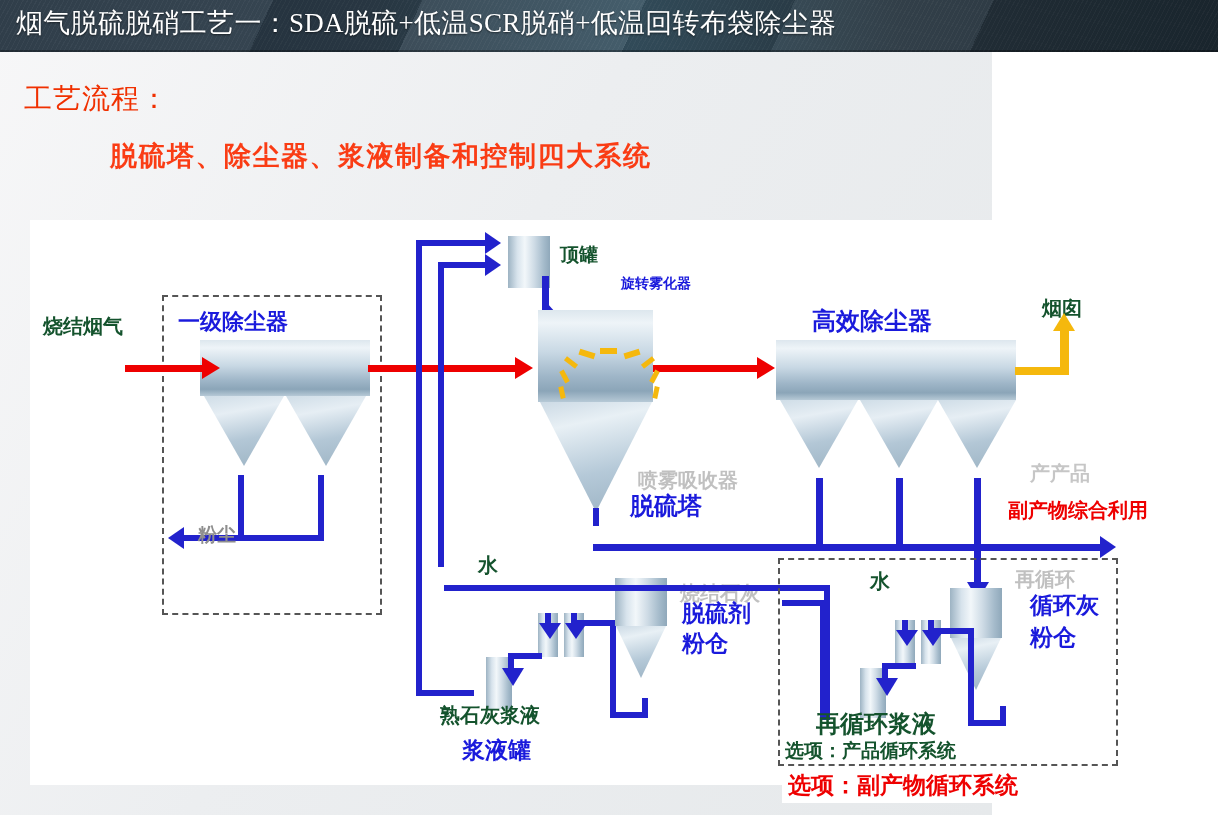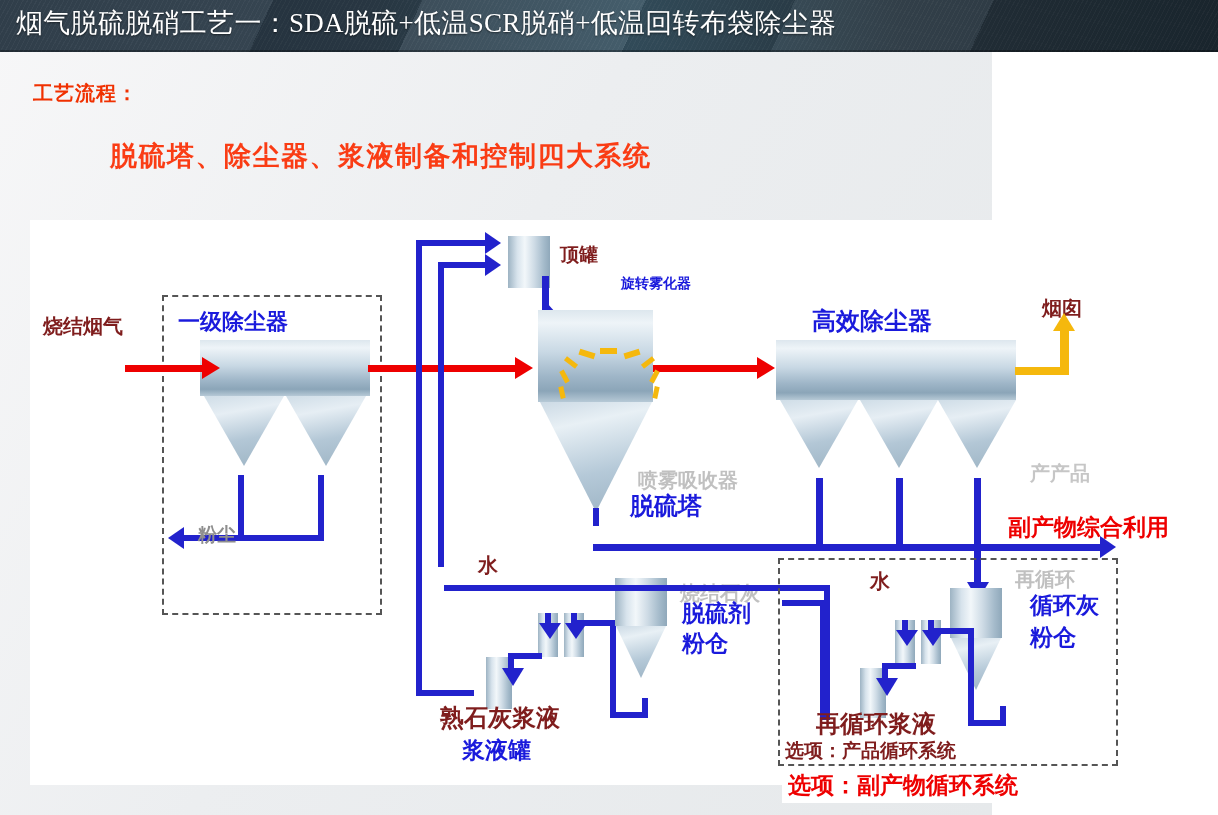--- a/index.html
+++ b/index.html
@@ -36,22 +36,22 @@
     position: absolute; left: 16px; top: 5px;
     color: #ffffff;
     font-family: "Liberation Serif", "DejaVu Serif", serif;
     font-size: 27px; font-weight: 400;
     letter-spacing: .3px; white-space: nowrap;
     text-shadow: 0 1px 2px rgba(0,0,0,.55);
   }
 
   
   #proc-label {
-    position: absolute; left: 33px; top: 80px;
-    color: #f03000; font-size: 20px; font-weight: bold;
+    position: absolute; left: 24px; top: 80px;
+    color: #f03000; font-size: 28px; font-weight: normal;
     letter-spacing: 1px; white-space: nowrap;
   }
   #proc-sub {
     position: absolute; left: 110px; top: 138px;
     color: #fa3c14; font-size: 27px; font-weight: bold;
     letter-spacing: 1.5px; white-space: nowrap;
   }
 
   
   #canvas {
@@ -87,21 +87,21 @@
   .dashbox { border: 2px dashed #555; }
 
   
   .arr-r { width:0; height:0; border-top:11px solid transparent; border-bottom:11px solid transparent; }
   .arr-l { width:0; height:0; border-top:11px solid transparent; border-bottom:11px solid transparent; }
   .arr-d { width:0; height:0; border-left:11px solid transparent; border-right:11px solid transparent; }
   .arr-u { width:0; height:0; border-left:11px solid transparent; border-right:11px solid transparent; }
 
   
   .lbl-blue { color:#1a1adc; font-weight:bold; white-space:nowrap; }
-  .lbl-gray { color:#7f1d1d; white-space:nowrap; font-weight:bold;
+  .lbl-gray { color:#14532d; white-space:nowrap; font-weight:bold;
               font-family:"Liberation Serif","DejaVu Serif",serif; }
   .lbl-gray-fade { color:#8e8e8e; white-space:nowrap; font-weight:bold;
               font-family:"Liberation Serif","DejaVu Serif",serif; }
   .lbl-red { color:#ee0000; font-weight:bold; white-space:nowrap; }
 
   .whitebg { background:#fff; padding:2px 6px; }
 
   
   .nozzle{
     background: linear-gradient(90deg,#a8bccb,#e9f1f6,#b4c7d5);
@@ -195,21 +195,21 @@
     <div class="abs hopper" style="left:750px; top:180px; width:78px; height:68px;"></div>
     <div class="abs hopper" style="left:830px; top:180px; width:78px; height:68px;"></div>
     <div class="abs hopper" style="left:908px; top:180px; width:78px; height:68px;"></div>
 
     <div class="abs lbl-gray" style="left:1012px; top:75px; font-size:20px;">烟囱</div>
     <div class="abs yline" style="left:985px; top:147px; width:52px; height:8px;"></div>
     <div class="abs yline" style="left:1030px; top:110px; width:9px; height:45px;"></div>
     <div class="abs arr-u" style="left:1023px; top:93px; border-bottom:18px solid #f5b80d;"></div>
 
     <div class="abs lbl-gray-fade" style="left:1000px; top:240px; font-size:20px; opacity:.5;">产产品</div>
-    <div class="abs lbl-red whitebg" style="left:972px; top:275px; font-size:23px;margin-top:15px;">副产物综合利用</div>
+    <div class="abs lbl-red whitebg" style="left:972px; top:275px; font-size:20px;">副产物综合利用</div>
 
     <div class="abs bline" style="left:786px; top:258px; width:7px; height:70px;"></div>
     <div class="abs bline" style="left:866px; top:258px; width:7px; height:70px;"></div>
     <div class="abs bline" style="left:944px; top:258px; width:7px; height:70px;"></div>
 
     <div class="abs bline" style="left:563px; top:324px; width:510px; height:7px;"></div>
     <div class="abs arr-r" style="left:1070px; top:316px; border-left:16px solid #2222cc;"></div>
 
     <div class="abs bline" style="left:944px; top:324px; width:7px; height:44px;"></div>
     <div class="abs arr-d" style="left:937px; top:362px; border-top:18px solid #2222cc;"></div>
@@ -223,21 +223,21 @@
 
     <div class="abs bline" style="left:515px; top:393px; width:6px; height:14px;"></div>
     <div class="abs arr-d" style="left:509px; top:403px; border-top:16px solid #2222cc;"></div>
     <div class="abs bline" style="left:541px; top:393px; width:6px; height:14px;"></div>
     <div class="abs arr-d" style="left:535px; top:403px; border-top:16px solid #2222cc;"></div>
 
     <div class="abs bline" style="left:478px; top:433px; width:34px; height:6px;"></div>
     <div class="abs bline" style="left:478px; top:433px; width:6px; height:20px;"></div>
     <div class="abs arr-d" style="left:472px; top:448px; border-top:18px solid #2222cc;"></div>
 
-    <div class="abs lbl-gray" style="left:410px; top:482px; font-size:24px;">熟石灰浆液</div>
+    <div class="abs lbl-gray" style="left:410px; top:482px; font-size:20px;">熟石灰浆液</div>
     <div class="abs lbl-blue" style="left:432px; top:515px; font-size:23px;">浆液罐</div>
 
     <div class="abs bline" style="left:386px; top:470px; width:58px; height:6px;"></div>
 
     <div class="abs bline" style="left:546px; top:400px; width:40px; height:6px;"></div>
     <div class="abs bline" style="left:580px; top:400px; width:6px; height:98px;"></div>
     <div class="abs bline" style="left:580px; top:492px; width:38px; height:6px;"></div>
     <div class="abs bline" style="left:612px; top:478px; width:6px; height:20px;"></div>
 
     <div class="abs cyl" style="left:585px; top:358px; width:52px; height:48px;"></div>

